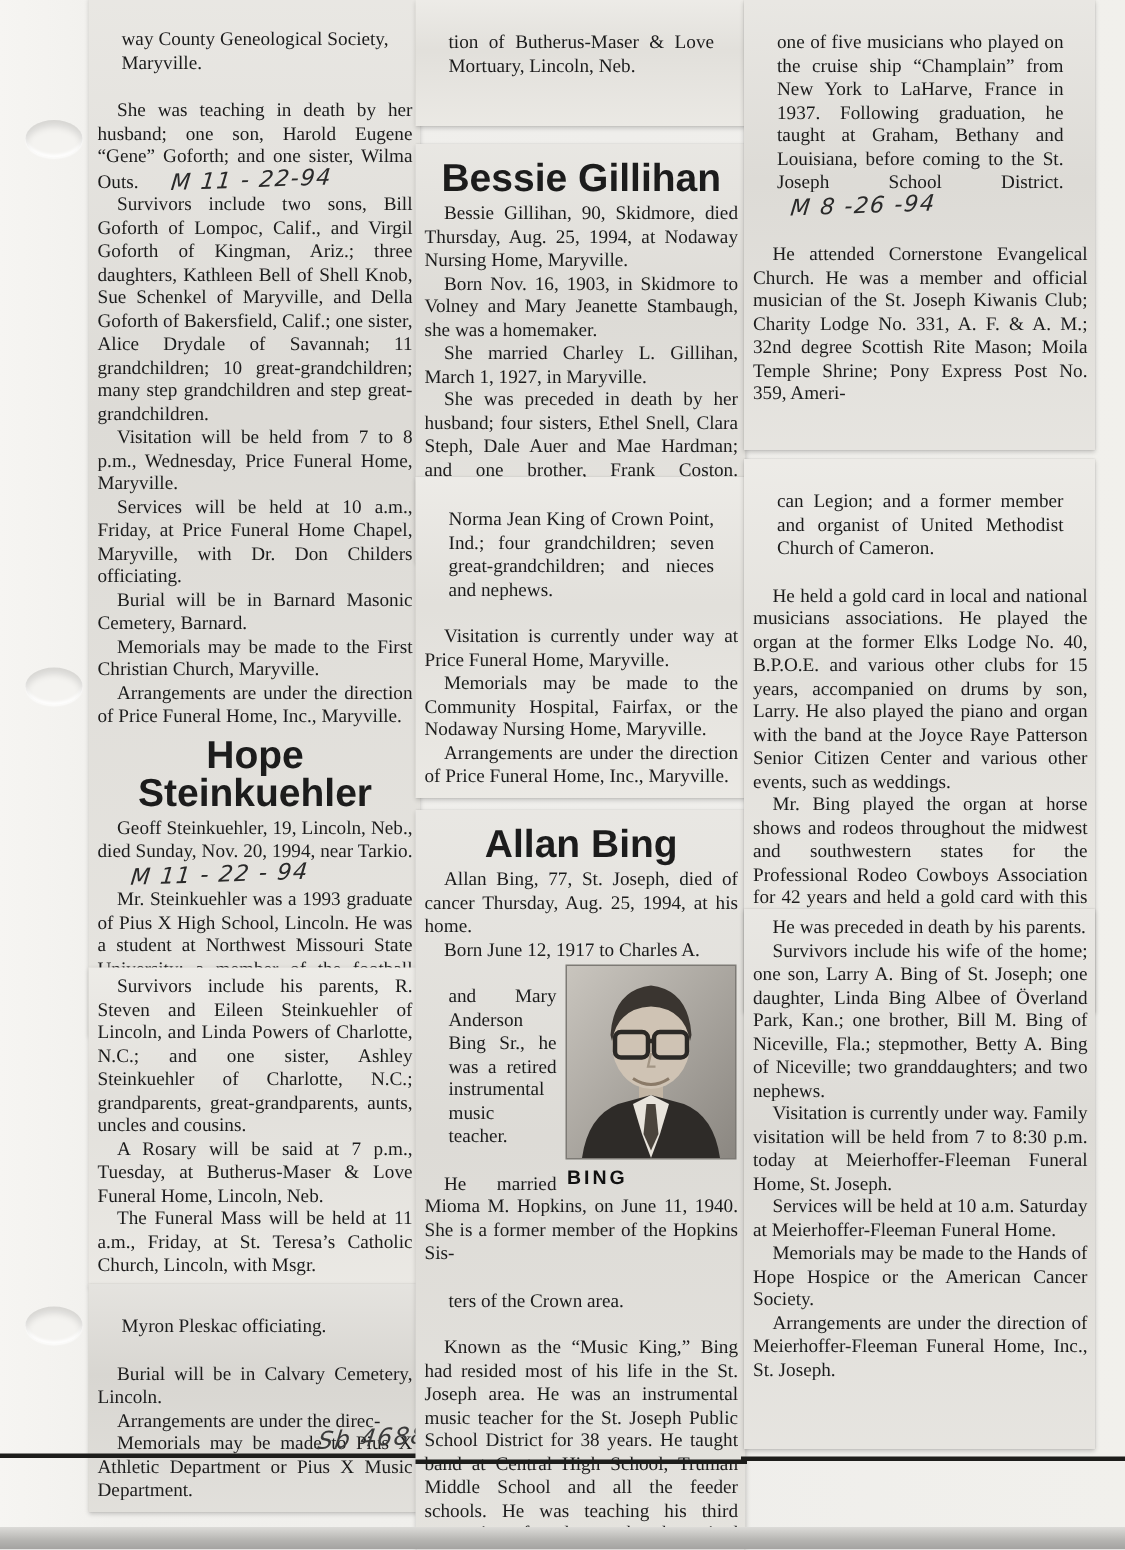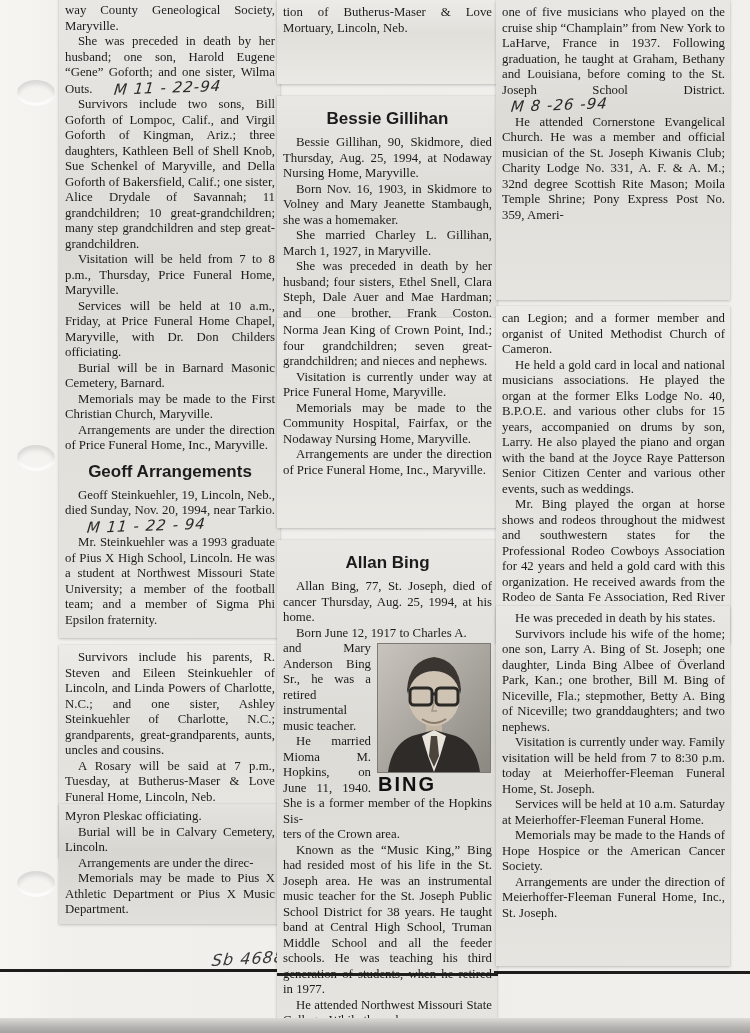--- a/index.html
+++ b/index.html
@@ -14,66 +14,66 @@
   .hole{position:absolute;left:17px;width:38px;height:25px;border-radius:50%;
     background:#f4f3f0;
     box-shadow:inset 0 4px 5px rgba(0,0,0,.12),inset 0 -2px 2px rgba(255,255,255,.9),0 1px 1px rgba(255,255,255,.7);}
   .clip{position:absolute;background:#e4e2dd;box-sizing:border-box;
     padding:5px 5px 6px 6px;font-size:12.8px;line-height:15.5px;text-align:justify;
     box-shadow:0 1px 3px rgba(0,0,0,.20),0 0 1px rgba(0,0,0,.12);
     background-image:linear-gradient(180deg,rgba(255,255,255,.18),rgba(0,0,0,.03) 40%,rgba(255,255,255,.08));}
   .shade-b{background-color:#e9e7e2;}
   .shade-c{background-color:#dfddd8;}
   .p{text-indent:13px;margin:0;}
-  .p0{text-indent:0;margin:0;}
-  .hl{font-family:"Liberation Sans",sans-serif;font-weight:bold;font-size:17px;
+  .p0{text-indent:0;margin:16px;}
+  .hl{font-family:"Liberation Sans",sans-serif;font-weight:bold;font-size:26px;
     line-height:25px;text-align:center;text-indent:0;margin:5px 0 4px 0;letter-spacing:0;}
   .hand{font-family:"DejaVu Sans",sans-serif;font-style:italic;font-size:15px;
     letter-spacing:1px;display:inline-block;transform:rotate(-2deg) skewX(-8deg);
     margin-left:9px;color:#2a2a2a;white-space:nowrap;}
   .rule{position:absolute;height:3px;background:#1d1d1b;}
   .catalog{position:absolute;left:212px;top:949px;font-family:"DejaVu Sans",sans-serif;
     font-style:italic;font-size:16px;letter-spacing:1px;color:#3a3a3a;
     transform:rotate(-3deg) skewX(-10deg);}
   figure.bingfig{float:right;width:114px;margin:3px 0 2px 7px;padding:0;}
   .photo{width:112px;height:128px;display:block;outline:1px solid #7d7a75;}
-  figcaption{font-family:"Liberation Sans",sans-serif;font-weight:bold;font-size:20px;
+  figcaption{font-family:"Liberation Sans",sans-serif;font-weight:bold;font-size:13px;
     letter-spacing:2px;margin-top:5px;color:#111;}
   .clearer{clear:both;}
 </style>
 </head>
 <body>
 
 <div class="page">
 
   <div class="hole" style="top:80px;"></div>
   <div class="hole" style="top:445px;"></div>
   <div class="hole" style="top:871px;"></div>
 
   <div class="clip" style="left:59px;top:-2px;width:221px;min-height:640px;">
     <p class="p0">way County Geneological Society, Maryville.</p>
-    <p class="p"><span>She was preceded in death by her husband; one son, Harold Eugene “Gene” Goforth; and one sister, Wilma Outs.</span><span class="hand">M 11 - 22-94</span></p>
+    <p class="p"><span>She was teaching in death by her husband; one son, Harold Eugene “Gene” Goforth; and one sister, Wilma Outs.</span><span class="hand">M 11 - 22-94</span></p>
     <p class="p">Survivors include two sons, Bill Goforth of Lompoc, Calif., and Virgil Goforth of Kingman, Ariz.; three daughters, Kathleen Bell of Shell Knob, Sue Schenkel of Maryville, and Della Goforth of Bakersfield, Calif.; one sister, Alice Drydale of Savannah; 11 grandchildren; 10 great-grandchildren; many step grandchildren and step great-grandchildren.</p>
-    <p class="p">Visitation will be held from 7 to 8 p.m., Thursday, Price Funeral Home, Maryville.</p>
+    <p class="p">Visitation will be held from 7 to 8 p.m., Wednesday, Price Funeral Home, Maryville.</p>
     <p class="p">Services will be held at 10 a.m., Friday, at Price Funeral Home Chapel, Maryville, with Dr. Don Childers officiating.</p>
     <p class="p">Burial will be in Barnard Masonic Cemetery, Barnard.</p>
     <p class="p">Memorials may be made to the First Christian Church, Maryville.</p>
     <p class="p">Arrangements are under the direction of Price Funeral Home, Inc., Maryville.</p>
-    <h2 class="hl">Geoff Arrangements</h2>
+    <h2 class="hl">Hope Steinkuehler</h2>
     <p class="p"><span>Geoff Steinkuehler, 19, Lincoln, Neb., died Sunday, Nov. 20, 1994, near Tarkio.</span><span class="hand">M 11 - 22 - 94</span></p>
     <p class="p">Mr. Steinkuehler was a 1993 graduate of Pius X High School, Lincoln. He was a student at Northwest Missouri State University; a member of the football team; and a member of Sigma Phi Epsilon fraternity.</p>
   </div>
 
   <div class="clip shade-b" style="left:59px;top:645px;width:221px;min-height:205px;">
     <p class="p">Survivors include his parents, R. Steven and Eileen Steinkuehler of Lincoln, and Linda Powers of Charlotte, N.C.; and one sister, Ashley Steinkuehler of Charlotte, N.C.; grandparents, great-grandparents, aunts, uncles and cousins.</p>
     <p class="p">A Rosary will be said at 7 p.m., Tuesday, at Butherus-Maser &amp; Love Funeral Home, Lincoln, Neb.</p>
     <p class="p">The Funeral Mass will be held at 11 a.m., Friday, at St. Teresa’s Catholic Church, Lincoln, with Msgr.</p>
   </div>
 
-  <div class="clip shade-c" style="left:59px;top:804px;width:221px;min-height:110px;">
+  <div class="clip shade-c" style="left:59px;top:856px;width:221px;min-height:110px;">
     <p class="p0">Myron Pleskac officiating.</p>
     <p class="p">Burial will be in Calvary Cemetery, Lincoln.</p>
     <p class="p">Arrangements are under the direc-</p>
     <p class="p">Memorials may be made to Pius X Athletic Department or Pius X Music Department.</p>
   </div>
 
   <div class="rule" style="left:0;top:969px;width:282px;"></div>
   <div class="catalog">Sb 4688</div>
 
   <div class="clip shade-b" style="left:277px;top:0;width:220px;min-height:84px;">
@@ -140,21 +140,21 @@
     <p class="p">He attended Cornerstone Evangelical Church. He was a member and official musician of the St. Joseph Kiwanis Club; Charity Lodge No. 331, A. F. &amp; A. M.; 32nd degree Scottish Rite Mason; Moila Temple Shrine; Pony Express Post No. 359, Ameri-</p>
   </div>
 
   <div class="clip shade-b" style="left:496px;top:306px;width:234px;min-height:294px;">
     <p class="p0">can Legion; and a former member and organist of United Methodist Church of Cameron.</p>
     <p class="p">He held a gold card in local and national musicians associations. He played the organ at the former Elks Lodge No. 40, B.P.O.E. and various other clubs for 15 years, accompanied on drums by son, Larry. He also played the piano and organ with the band at the Joyce Raye Patterson Senior Citizen Center and various other events, such as weddings.</p>
     <p class="p">Mr. Bing played the organ at horse shows and rodeos throughout the midwest and southwestern states for the Professional Rodeo Cowboys Association for 42 years and held a gold card with this organization. He received awards from the Rodeo de Santa Fe Association, Red River Rodeo of Wichita Falls, Texas, and Flint Hills Rodeo.</p>
   </div>
 
   <div class="clip" style="left:496px;top:606px;width:234px;min-height:360px;">
-    <p class="p">He was preceded in death by his states.</p>
+    <p class="p">He was preceded in death by his parents.</p>
     <p class="p">Survivors include his wife of the home; one son, Larry A. Bing of St. Joseph; one daughter, Linda Bing Albee of Överland Park, Kan.; one brother, Bill M. Bing of Niceville, Fla.; stepmother, Betty A. Bing of Niceville; two granddaughters; and two nephews.</p>
     <p class="p">Visitation is currently under way. Family visitation will be held from 7 to 8:30 p.m. today at Meierhoffer-Fleeman Funeral Home, St. Joseph.</p>
     <p class="p">Services will be held at 10 a.m. Saturday at Meierhoffer-Fleeman Funeral Home.</p>
     <p class="p">Memorials may be made to the Hands of Hope Hospice or the American Cancer Society.</p>
     <p class="p">Arrangements are under the direction of Meierhoffer-Fleeman Funeral Home, Inc., St. Joseph.</p>
   </div>
 
   <div class="rule" style="left:494px;top:971px;width:256px;"></div>
 
   <div class="scan-bottom"></div>

